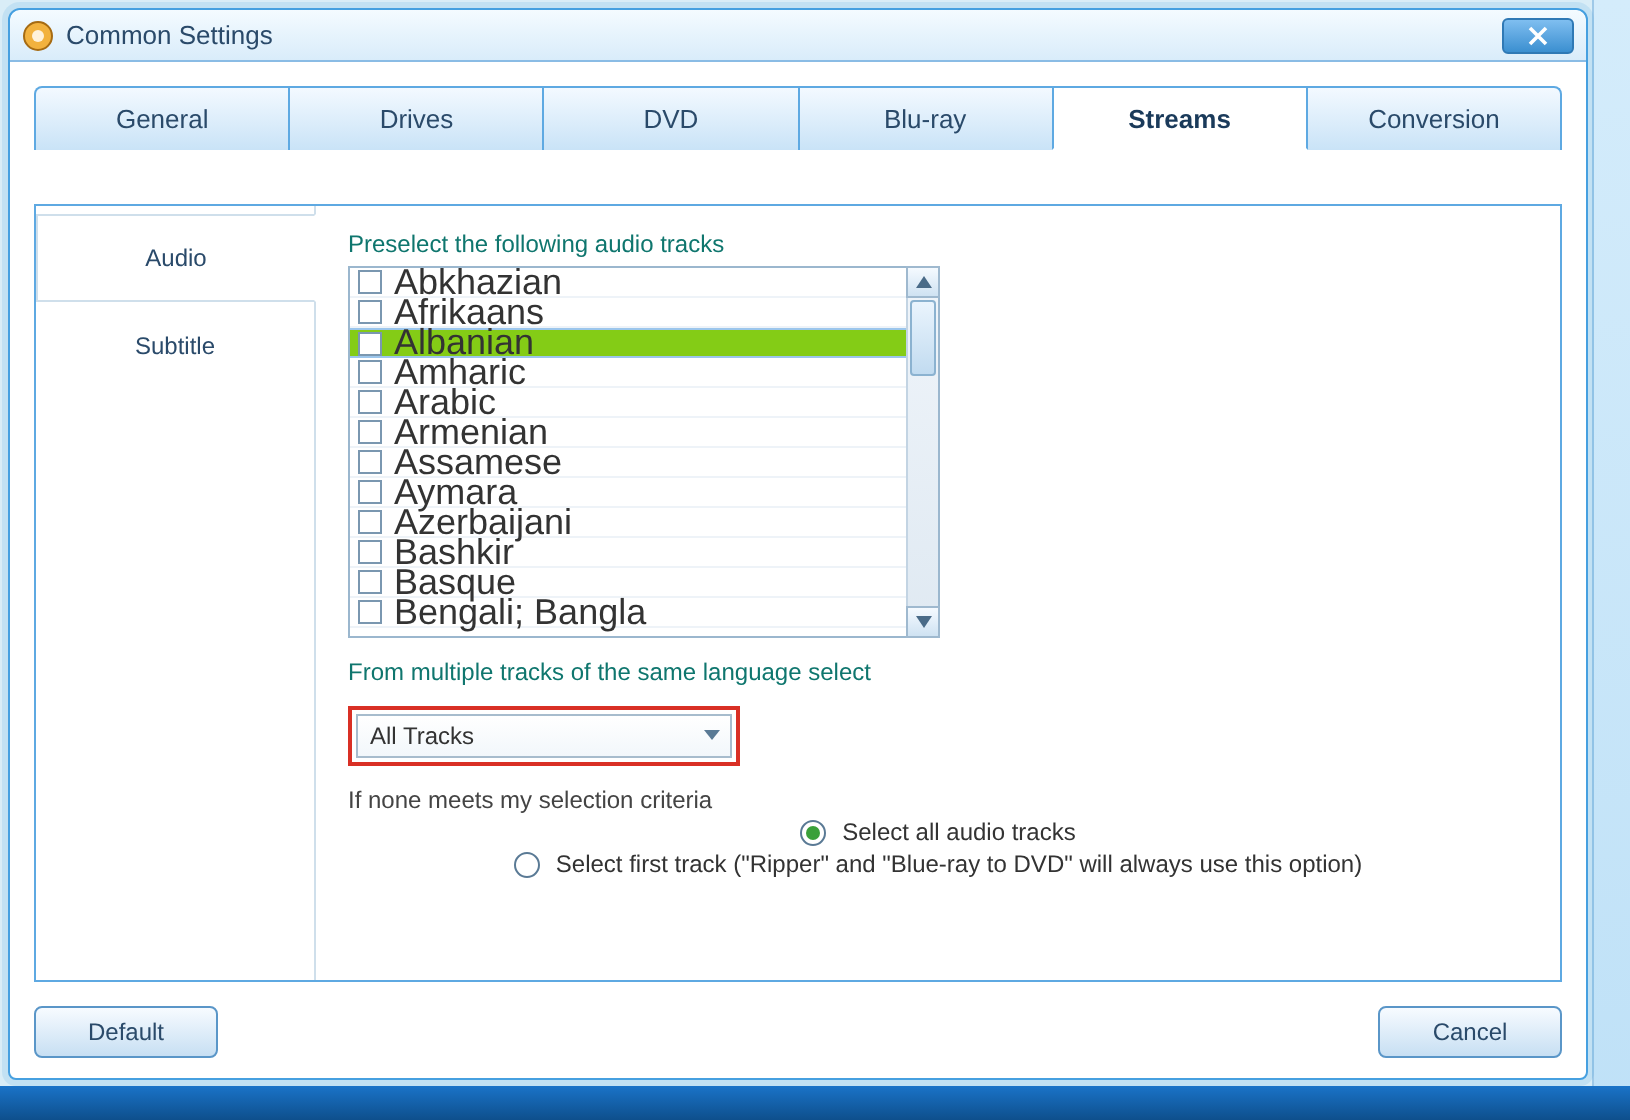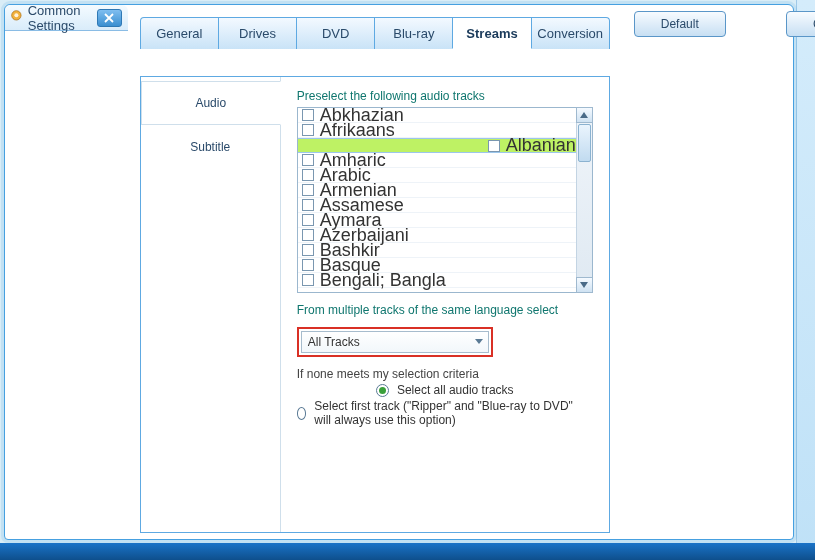--- a/index.html
+++ b/index.html
@@ -19,21 +19,21 @@
   }
   * { box-sizing: border-box; }
   html, body { margin:0; padding:0; width:815px; height:560px; font-family: Tahoma, Arial, sans-serif; font-size:12px; color:var(--text); background:#d9edf7; overflow:hidden; }
 
   .window {
     position:absolute; top:4px; left:4px; width:790px; height:536px;
     background:var(--panel-bg);
     border:1px solid var(--outer-blue);
     border-radius:6px 6px 4px 4px;
     box-shadow:0 0 0 3px rgba(70,160,224,0.15);
-    display:flex; 
+    display:flex; flex-direction:column;
   }
   .titlebar {
     height:26px;
     background:linear-gradient(#f4fbff,#d9ecfa);
     border-bottom:1px solid var(--title-bar-border);
     border-radius:6px 6px 0 0;
     display:flex; align-items:center;
     padding:0 6px;
   }
   .titlebar .app-icon { width:16px; height:16px; margin-right:6px; }
@@ -104,21 +104,21 @@
     border:1px solid var(--list-border);
     display:flex; position:relative;
   }
   .list-inner {
     flex:1; overflow:hidden; background:#fff;
   }
   .list-row {
     display:flex; align-items:center; height:15px; padding-left:4px;
     border-bottom:1px solid #eef3f8; font-size:18px;
   }
-  .list-row.hover { background:#bef264; border:1px solid #9cc6ec; border-left:none; border-right:none; height:15px;justify-content:flex-end; }
+  .list-row.hover { background:#84cc16; border:1px solid #9cc6ec; border-left:none; border-right:none; height:15px; }
   .chk {
     width:12px; height:12px; border:1px solid #7a97b0; margin-right:6px; background:#fff;
   }
   .scrollbar {
     width:16px; background:linear-gradient(#f0f5fa,#dfe9f2);
     border-left:1px solid #c3d4e3; position:relative;
   }
   .scroll-btn {
     height:16px; background:linear-gradient(#f5faff,#cfe2f2);
     border:1px solid #9fb9cf; display:flex; align-items:center; justify-content:center;

